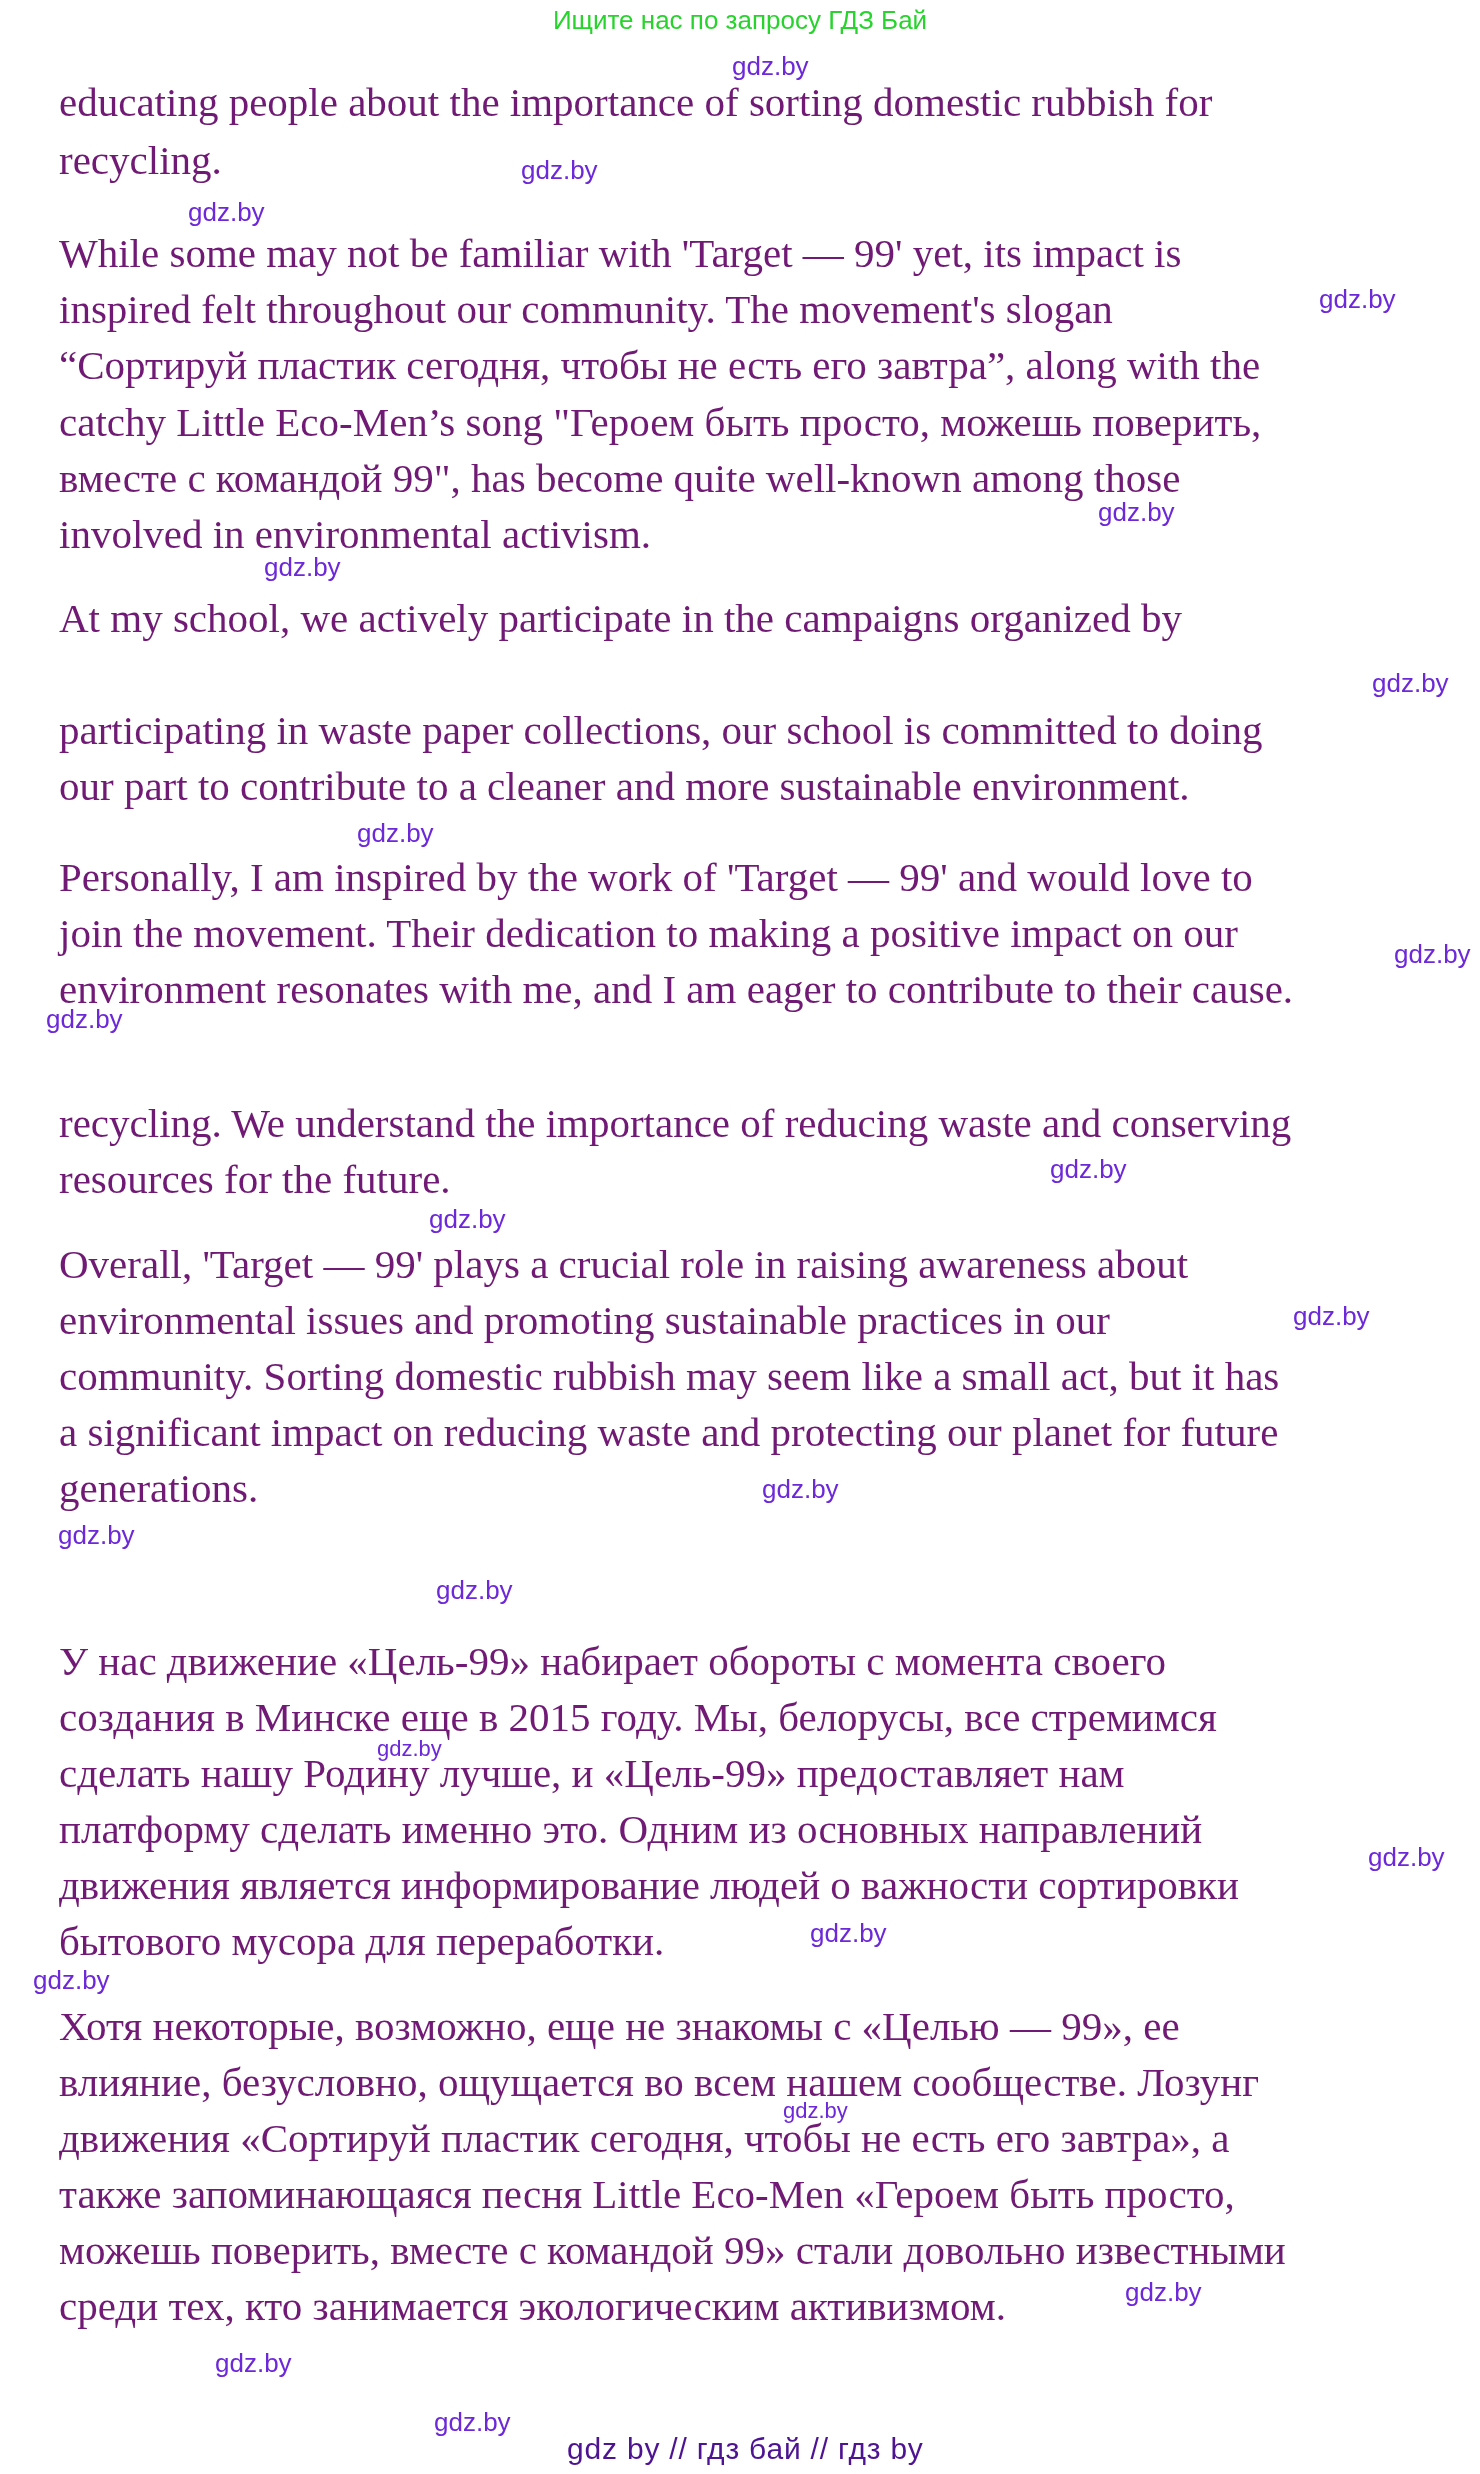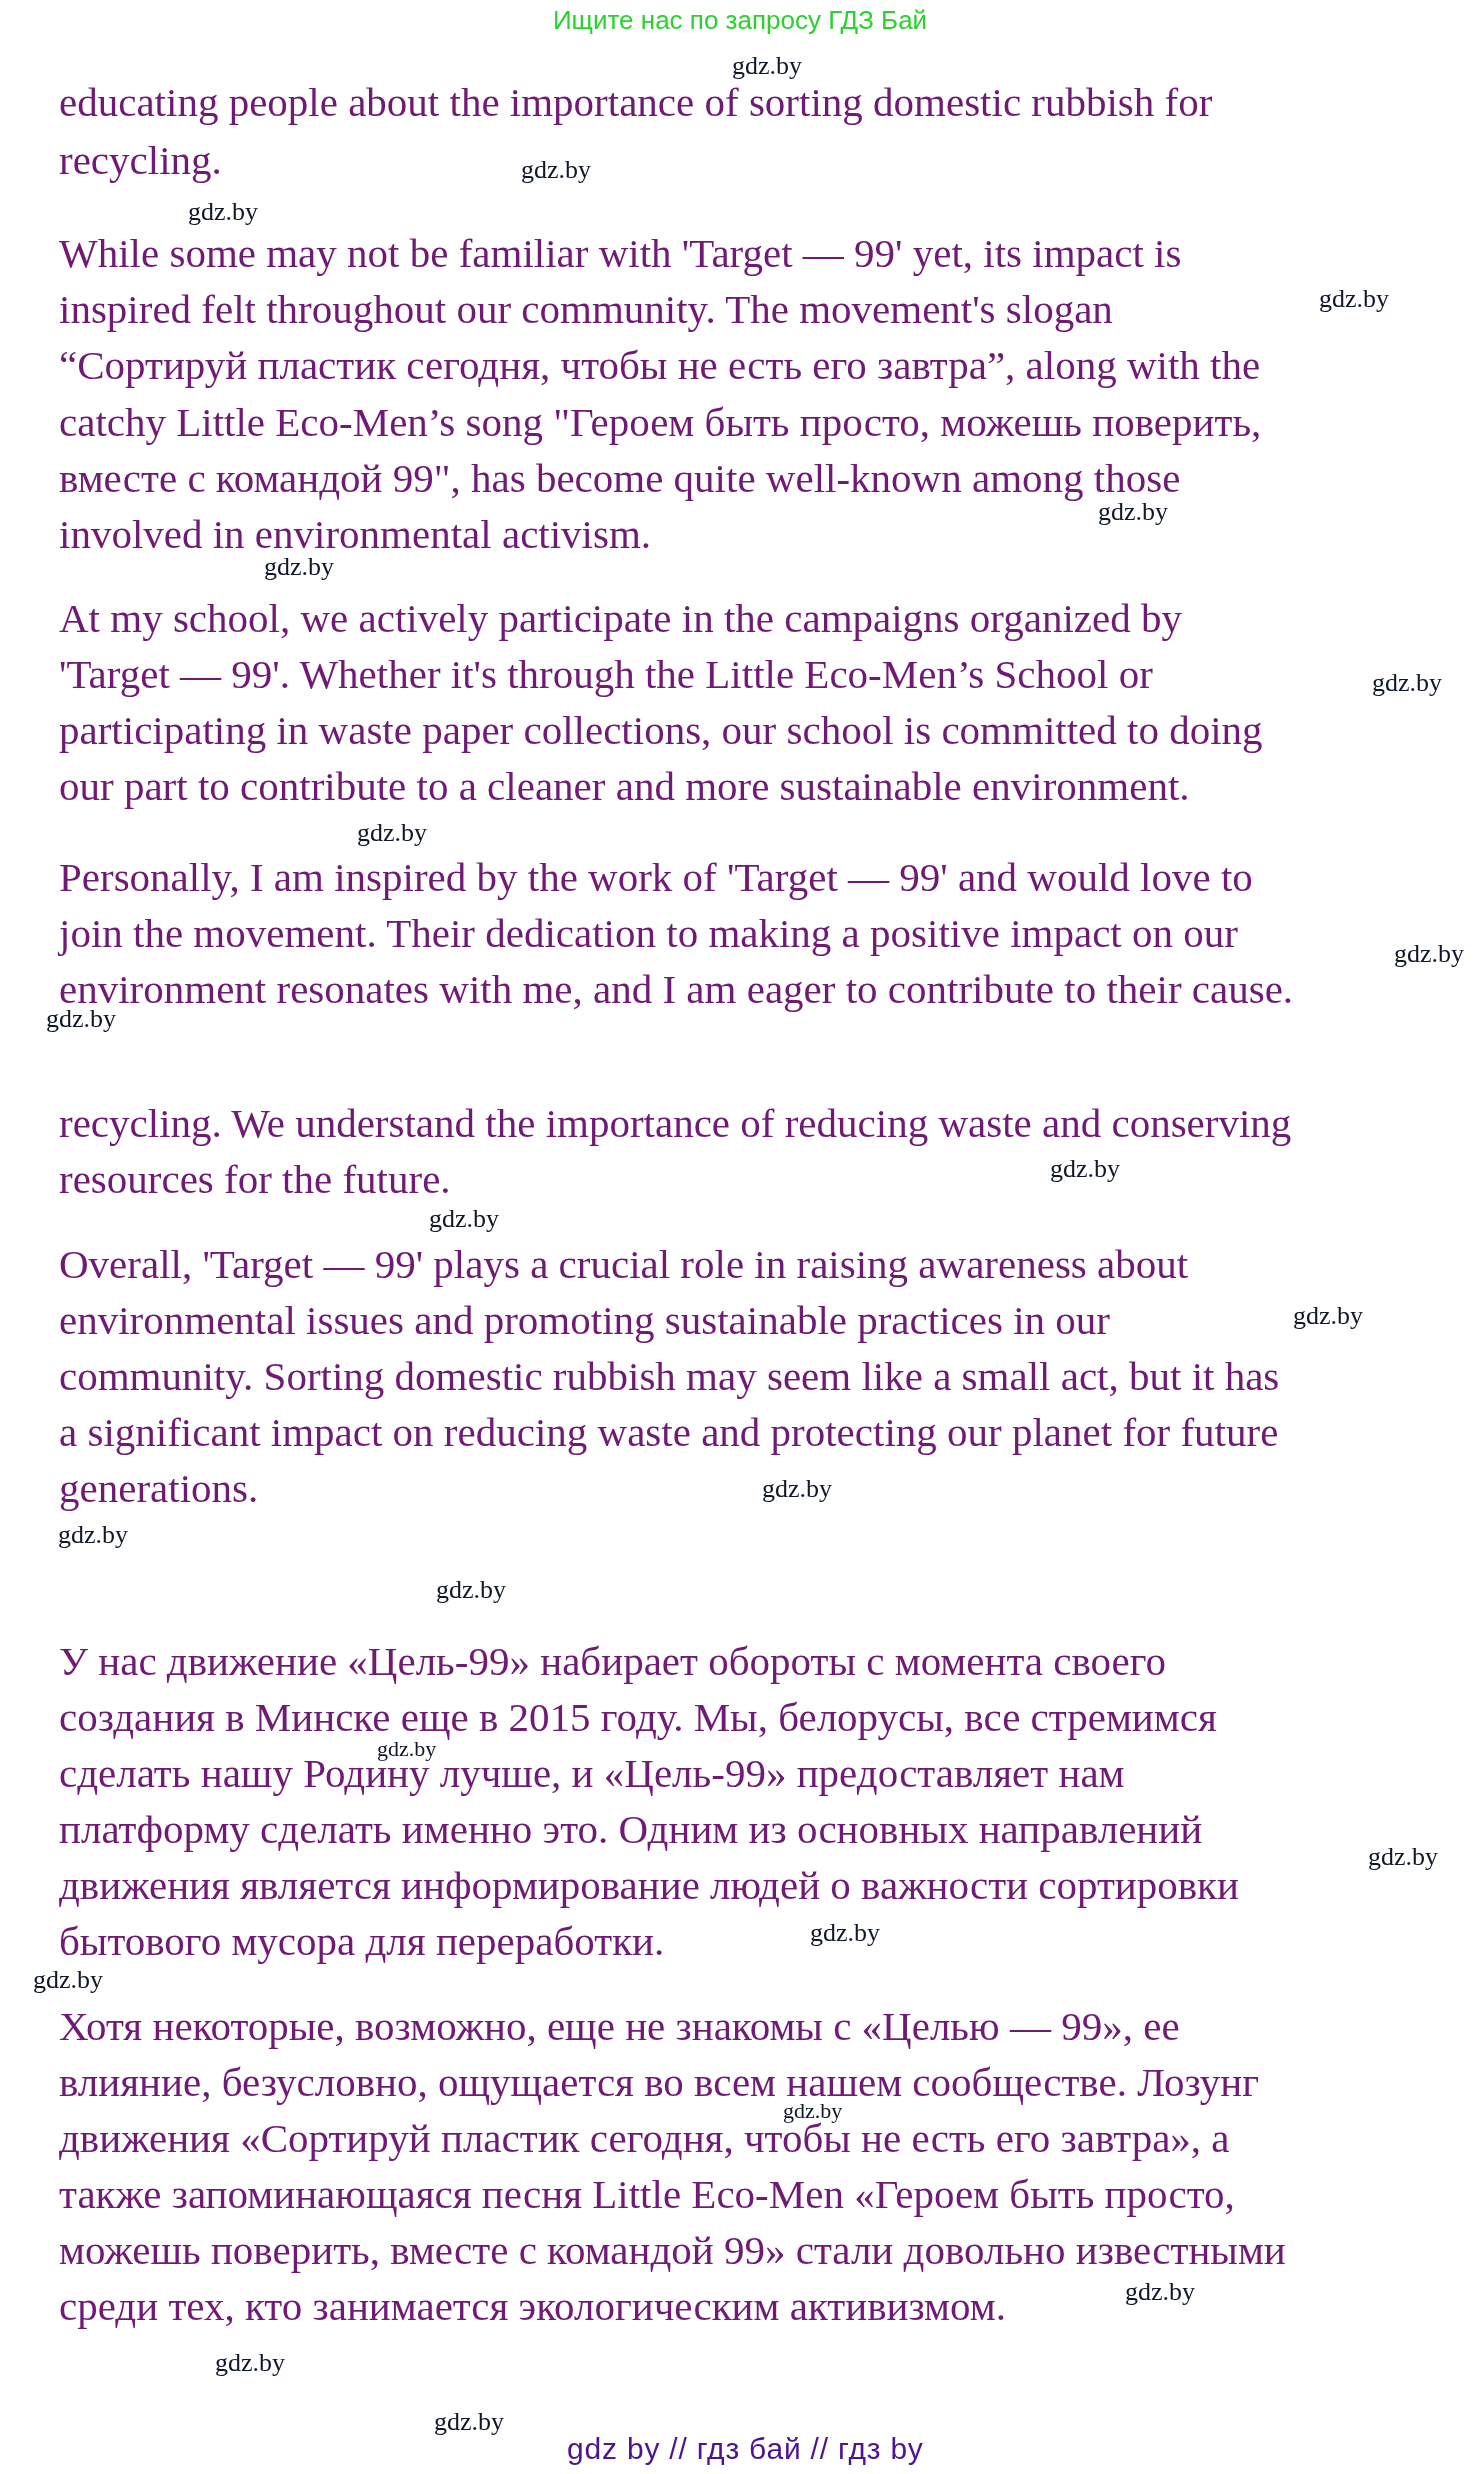--- a/index.html
+++ b/index.html
@@ -25,23 +25,23 @@
     position:absolute;
     left:59px;
     white-space:nowrap;
     font-family:"Liberation Serif", serif;
     font-size:41px;
     line-height:1.15;
     color:#701a75;
   }
   .wm{
     position:absolute;
-    font-family:Liberation Serif, serif;
+    font-family:Liberation Sans, sans-serif;
     font-size:26px;
-    color:#0f172a;
+    color:#6d28d9;
     white-space:nowrap;
   }
   .wm.small{ font-size:22px; }
   .footer{
     position:absolute;
     left:567px;
     top:2432px;
     font-family:"Liberation Sans", sans-serif;
     font-size:30px;
     color:#4e1391;
@@ -60,21 +60,20 @@
   <div class="ln" style="top:137px">recycling.</div>
 
   <div class="ln" style="top:230px">While some may not be familiar with 'Target — 99' yet, its impact is</div>
   <div class="ln" style="top:286px">inspired felt throughout our community. The movement's slogan</div>
   <div class="ln" style="top:342px">“Сортируй пластик сегодня, чтобы не есть его завтра”, along with the</div>
   <div class="ln" style="top:399px">catchy Little Eco-Men’s song "Героем быть просто, можешь поверить,</div>
   <div class="ln" style="top:455px">вместе с командой 99", has become quite well-known among those</div>
   <div class="ln" style="top:511px">involved in environmental activism.</div>
 
   <div class="ln" style="top:595px">At my school, we actively participate in the campaigns organized by</div>
-  <div class="ln" style="top:651px">'Target — 99'. Whether it's through the Little Eco-Men’s School or</div>
   <div class="ln" style="top:707px">participating in waste paper collections, our school is committed to doing</div>
   <div class="ln" style="top:763px">our part to contribute to a cleaner and more sustainable environment.</div>
 
   <div class="ln" style="top:854px">Personally, I am inspired by the work of 'Target — 99' and would love to</div>
   <div class="ln" style="top:966px">environment resonates with me, and I am eager to contribute to their cause.</div>
   <div class="ln" style="top:910px">join the movement. Their dedication to making a positive impact on our</div>
 
   <div class="ln" style="top:1100px">recycling. We understand the importance of reducing waste and conserving</div>
   <div class="ln" style="top:1156px">resources for the future.</div>
 

